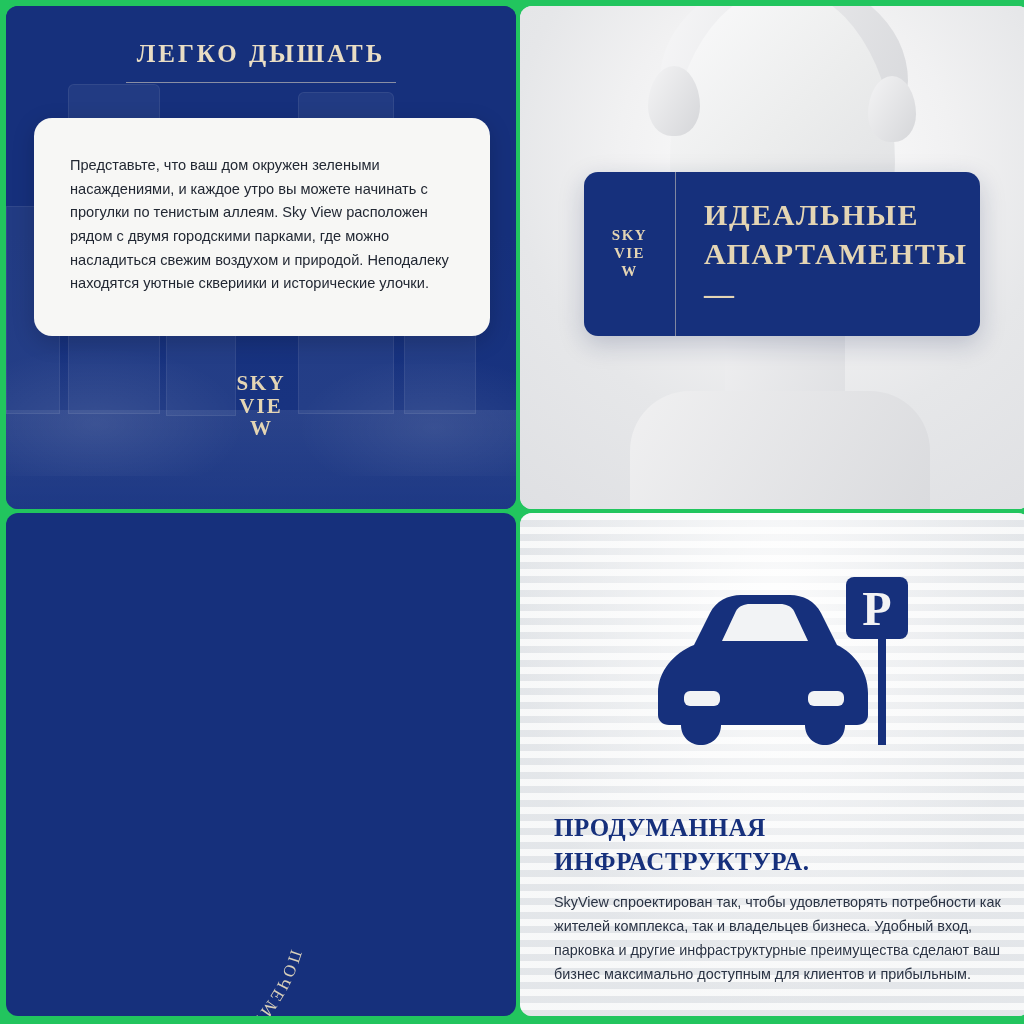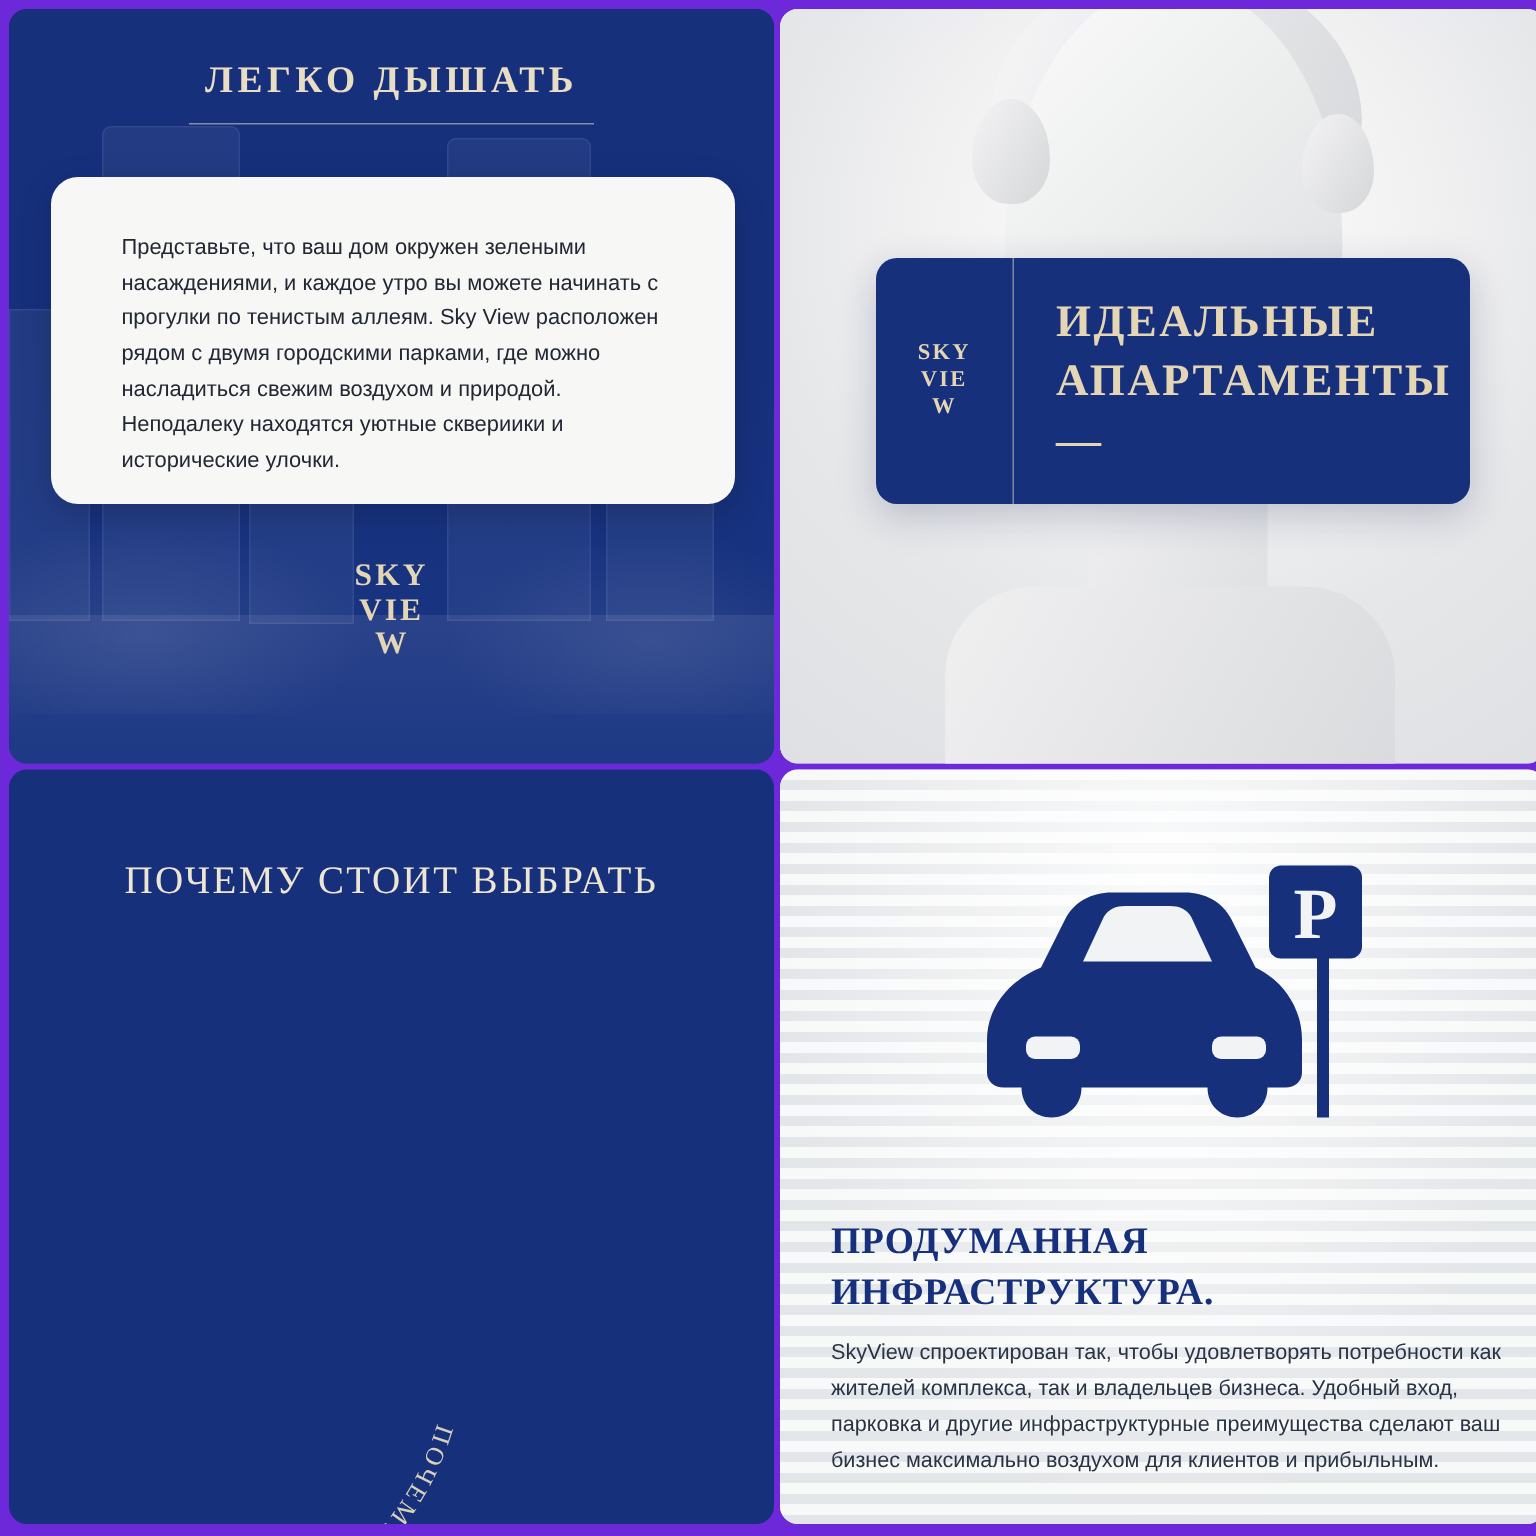--- a/index.html
+++ b/index.html
@@ -9,21 +9,21 @@
     font-family: "Liberation Sans", sans-serif;
     overflow: hidden;
   }
   .grid {
     width: 1024px; height: 1024px;
     display: grid;
     grid-template-columns: 510px 510px;
     grid-template-rows: 503px 503px;
     gap: 4px 4px;
     padding: 6px;
-    background: #6d28d9;
+    background: #22c55e;
   }
 
   
   .card {
     position: relative;
     border-radius: 12px;
     overflow: hidden;
   }
 
   
@@ -68,21 +68,21 @@
   }
   #card1 .title-rule {
     position: absolute; top: 76px; left: 120px; width: 270px; height: 1px;
     background: rgba(233,221,196,0.55);
   }
   #card1 .text-panel {
     position: absolute; left: 28px; top: 112px; width: 456px; height: 218px;
     background: #f7f7f5;
     border-radius: 18px;
     box-shadow: 0 6px 22px rgba(0,0,0,0.18);
-    padding: 36px 47px;
+    padding: 36px 36px;
   }
   #card1 .text-panel p {
     color: #222833;
     font-size: 14.6px;
     line-height: 1.62;
   }
   #card1 .logo {
     position: absolute; left: 0; right: 0; top: 366px;
     text-align: center;
     color: #e4d5b4;
@@ -261,21 +261,20 @@
         <div class="headline">
           <div>ИДЕАЛЬНЫЕ</div>
           <div>АПАРТАМЕНТЫ —</div>
         </div>
       </div>
     </div>
   </div>
 
   <div class="card" id="card3">
     <div class="title">
-      <div>ПОЧЕМУ СТОИТ ВЫБРАТЬ</div>
     </div>
 
     <svg class="arc" viewBox="0 0 430 430">
       <defs>
         <path id="arcpath" d="M 405,215 A 190,190 0 1 1 215,25" fill="none"></path>
       </defs>
       <text>
         <textPath href="#arcpath" startOffset="6%">ПОЧЕМУ СТОИТ ВЫБРАТЬ SKY VIEW ПОЧЕМУ</textPath>
       </text>
     </svg>
@@ -299,16 +298,16 @@
         <rect x="238" y="52" width="8" height="118" fill="#16307c"></rect>
         <rect x="206" y="2" width="62" height="62" rx="8" fill="#16307c"></rect>
         <text x="237" y="50" text-anchor="middle" font-family="Liberation Serif, serif" font-size="48" font-weight="700" fill="#f2f3f5">P</text>
       </svg>
     </div>
 
     <div class="h1">
       <div>ПРОДУМАННАЯ</div>
       <div>ИНФРАСТРУКТУРА.</div>
     </div>
-    <div class="body">SkyView спроектирован так, чтобы удовлетворять потребности как жителей комплекса, так и владельцев бизнеса. Удобный вход, парковка и другие инфраструктурные преимущества сделают ваш бизнес максимально воздухом для клиентов и прибыльным.</div>
+    <div class="body">SkyView спроектирован так, чтобы удовлетворять потребности как жителей комплекса, так и владельцев бизнеса. Удобный вход, парковка и другие инфраструктурные преимущества сделают ваш бизнес максимально доступным для клиентов и прибыльным.</div>
   </div>
 
 </div>
 
 </body></html>

